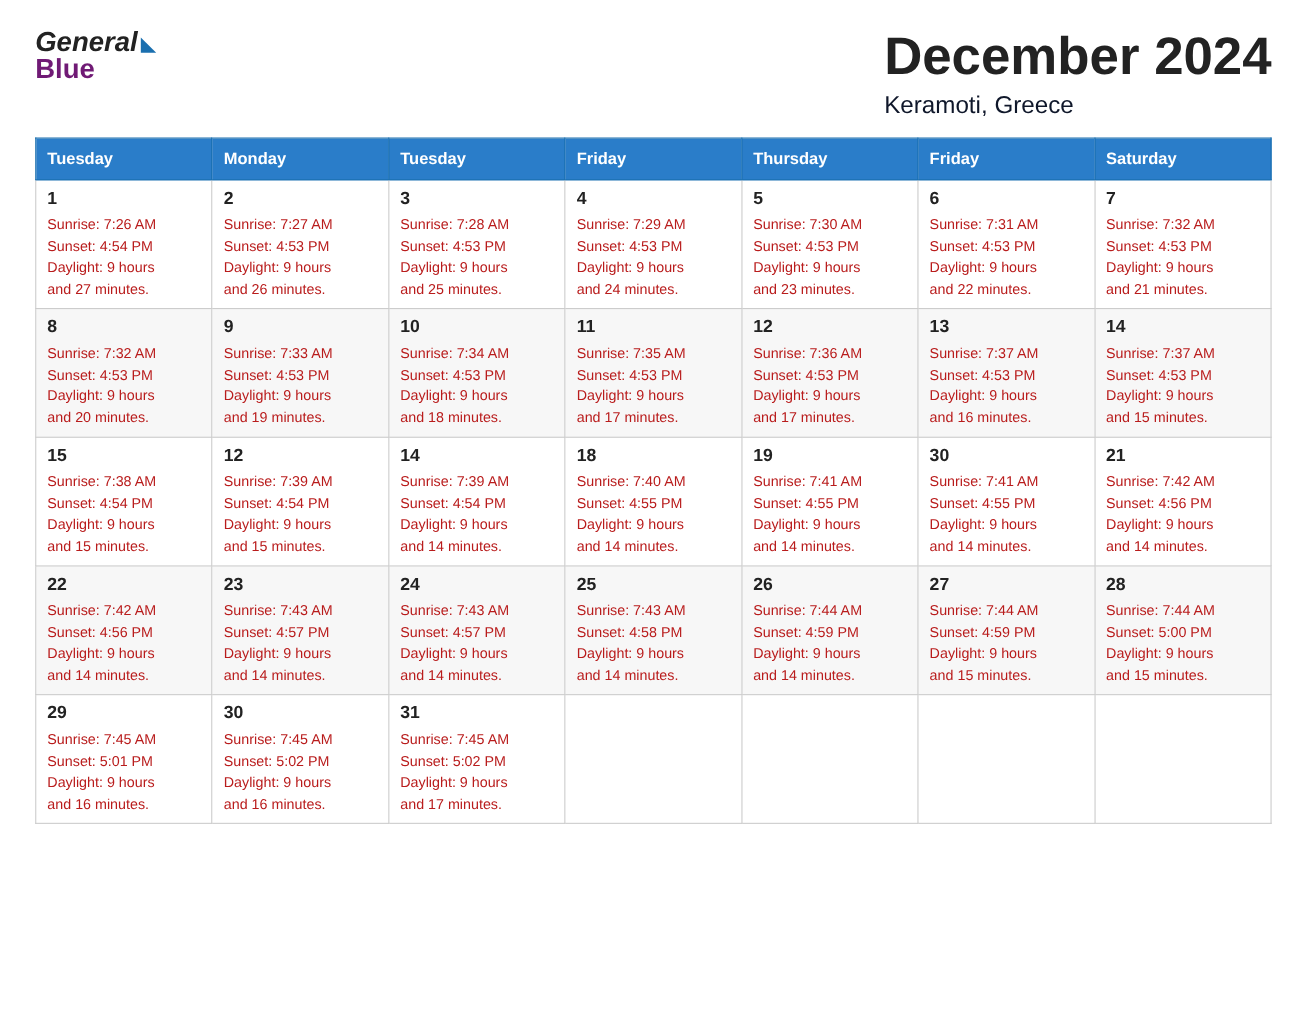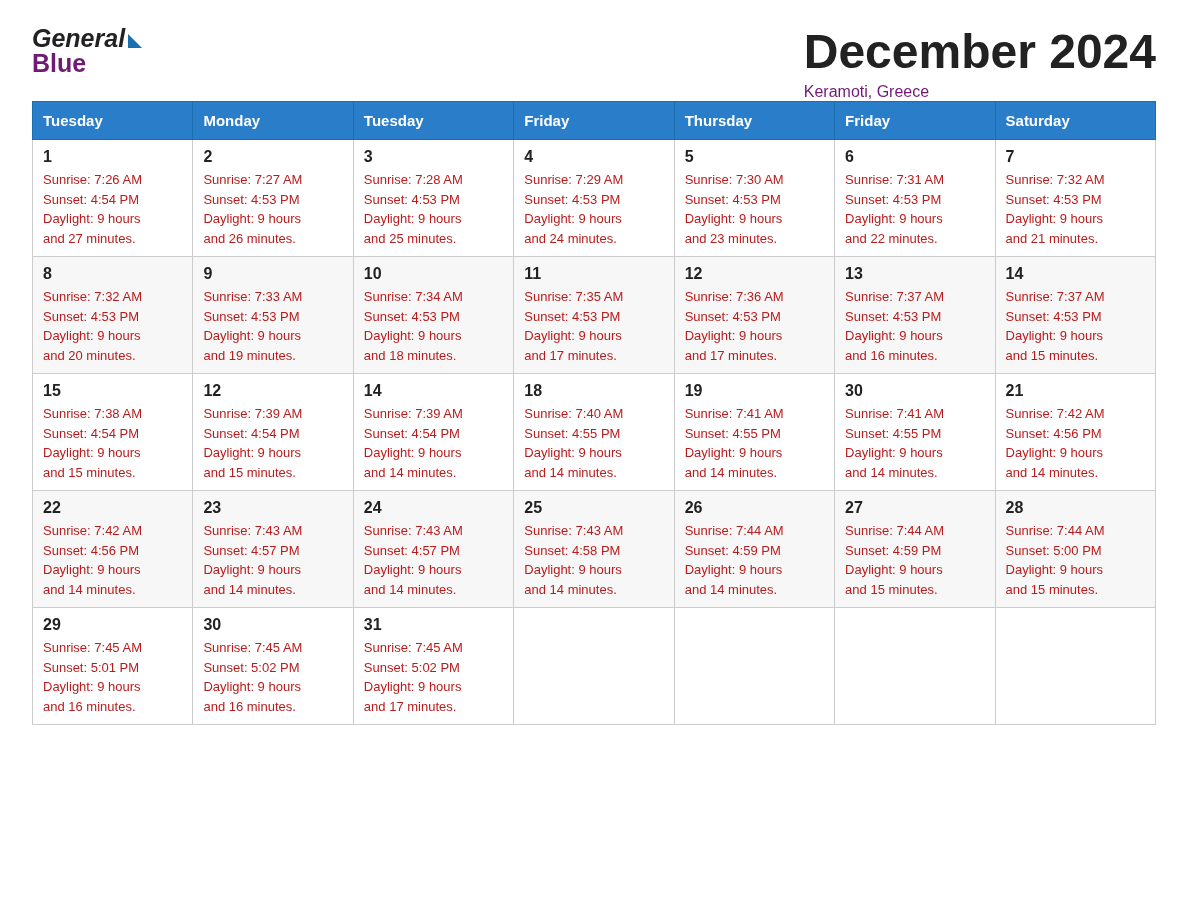--- a/index.html
+++ b/index.html
@@ -7,33 +7,34 @@
       font-family: Arial, sans-serif;
       background: #fff;
       padding: 24px 32px;
       width: 1188px;
       min-height: 918px;
     }
     .header {
       display: flex;
       justify-content: space-between;
       align-items: flex-start;
+      margin-bottom: 16px;
     }
     .title-block {
       text-align: left;
     }
     .title-block h1 {
       font-size: 48px;
       font-weight: bold;
       color: #222;
     }
     .title-block h2 {
-      font-size: 16px;
+      font-size: 22px;
       font-weight: normal;
-      color: #701a75;
+      color: #0f172a;
       margin-top: 4px;
     }
     table {
       width: 100%;
       border-collapse: collapse;
       table-layout: fixed;
     }
     thead tr th {
       background-color: #2a7dc9;
       color: #fff;

